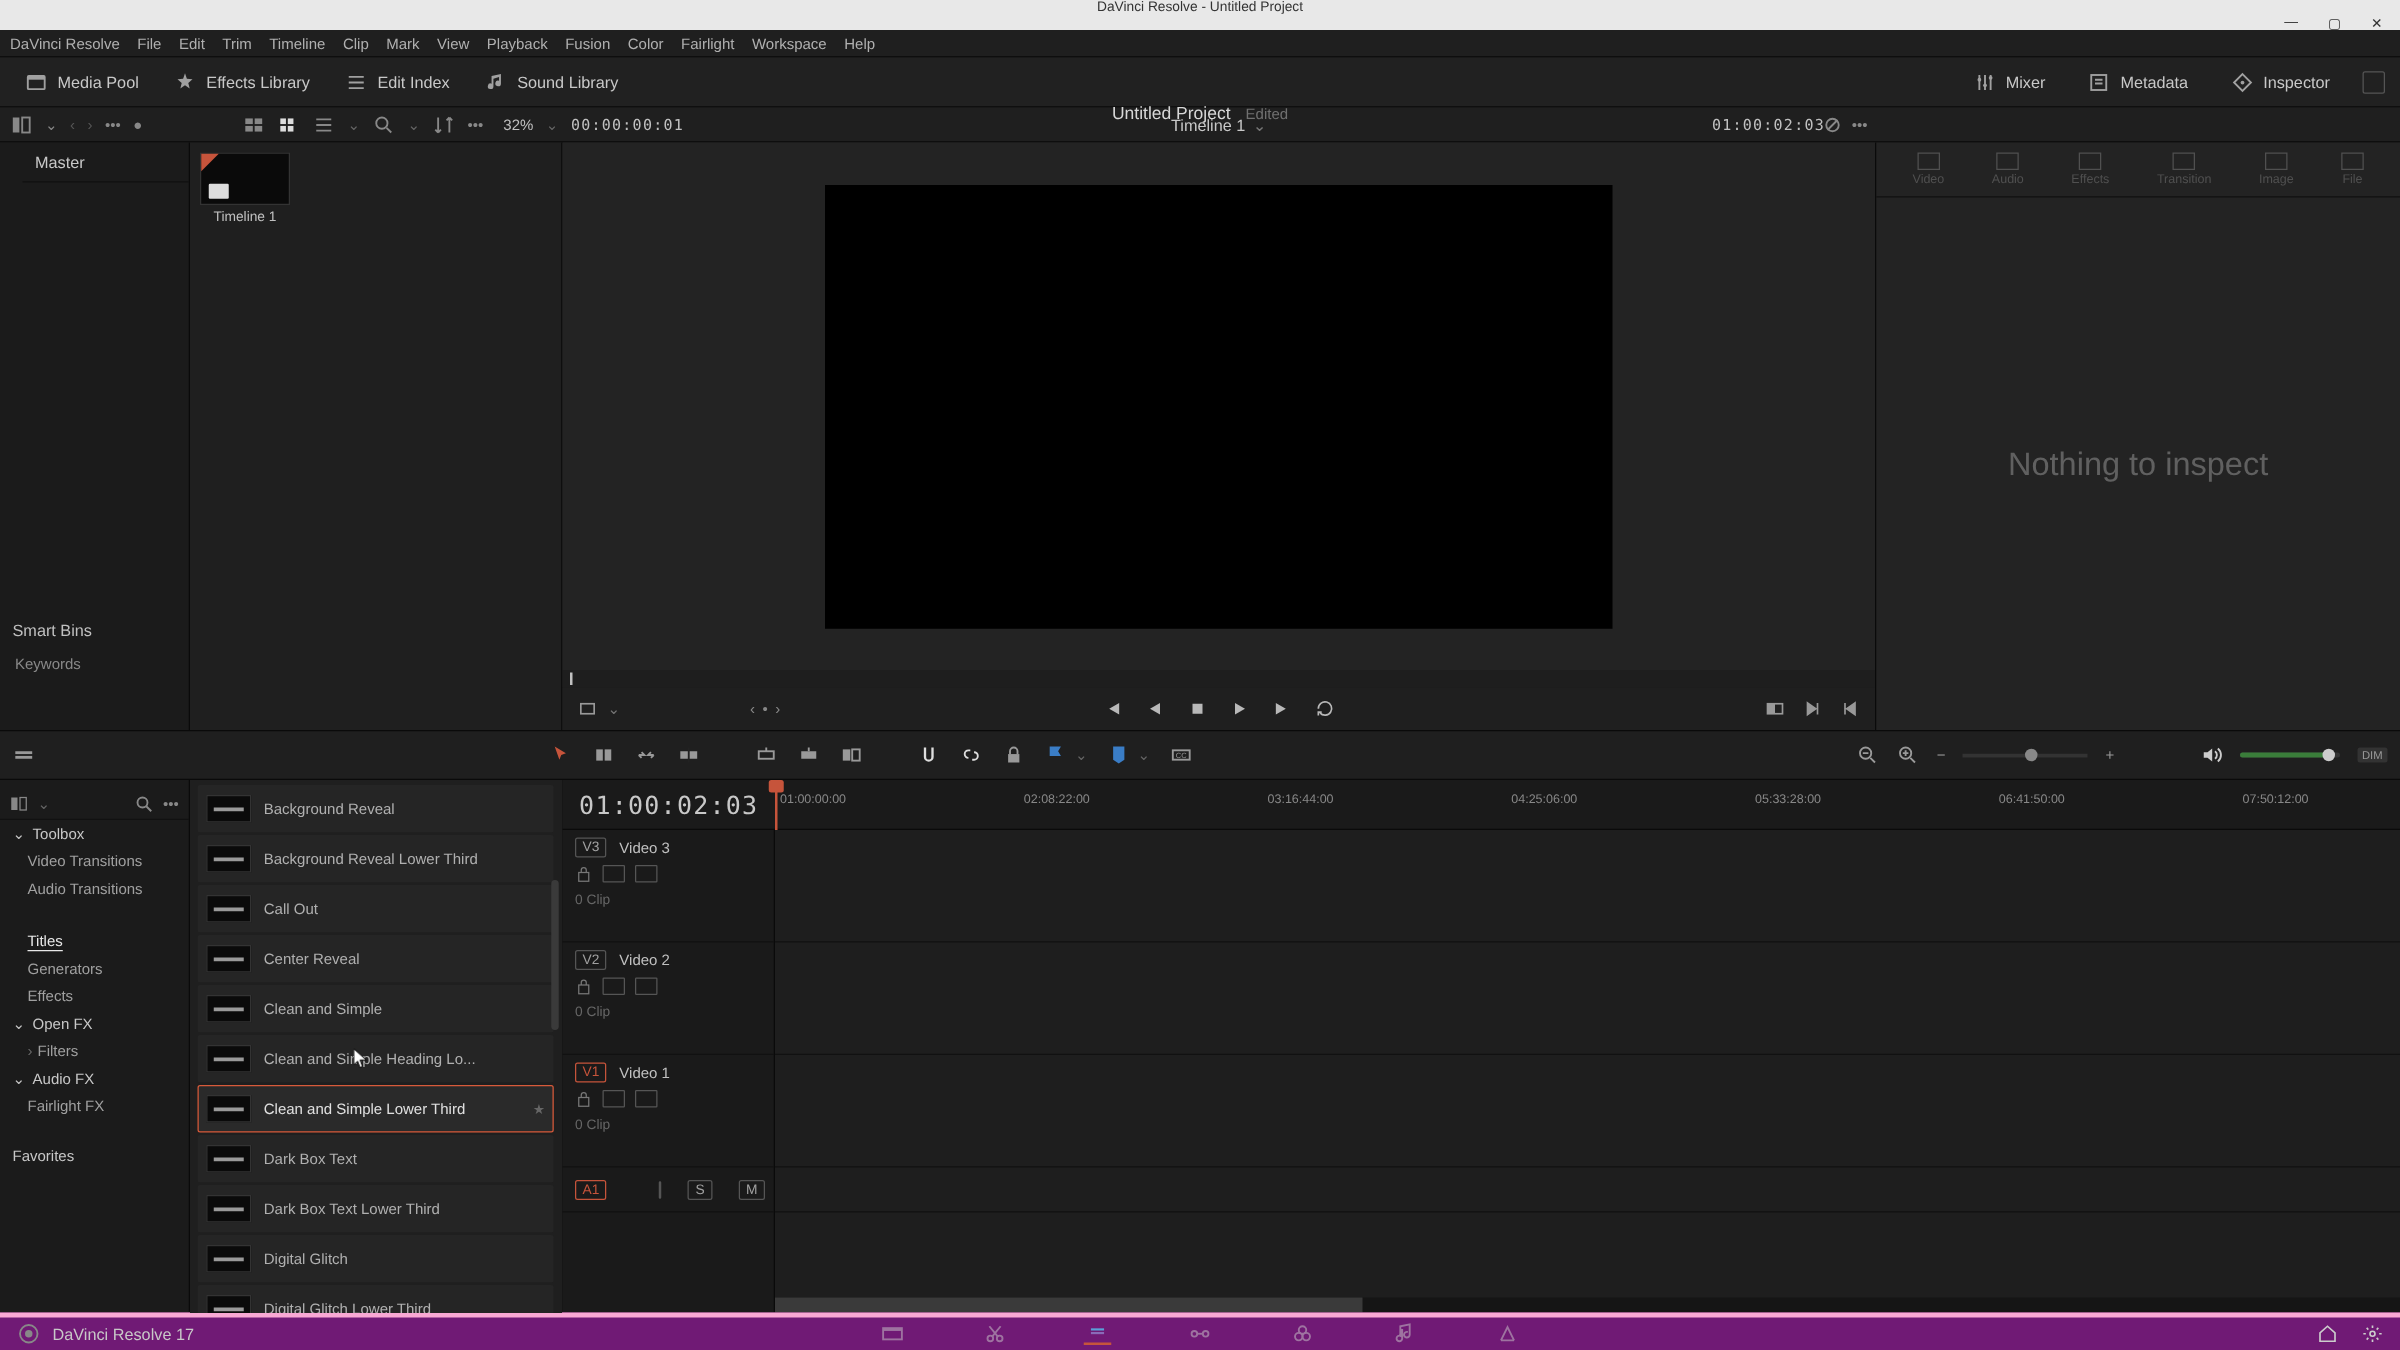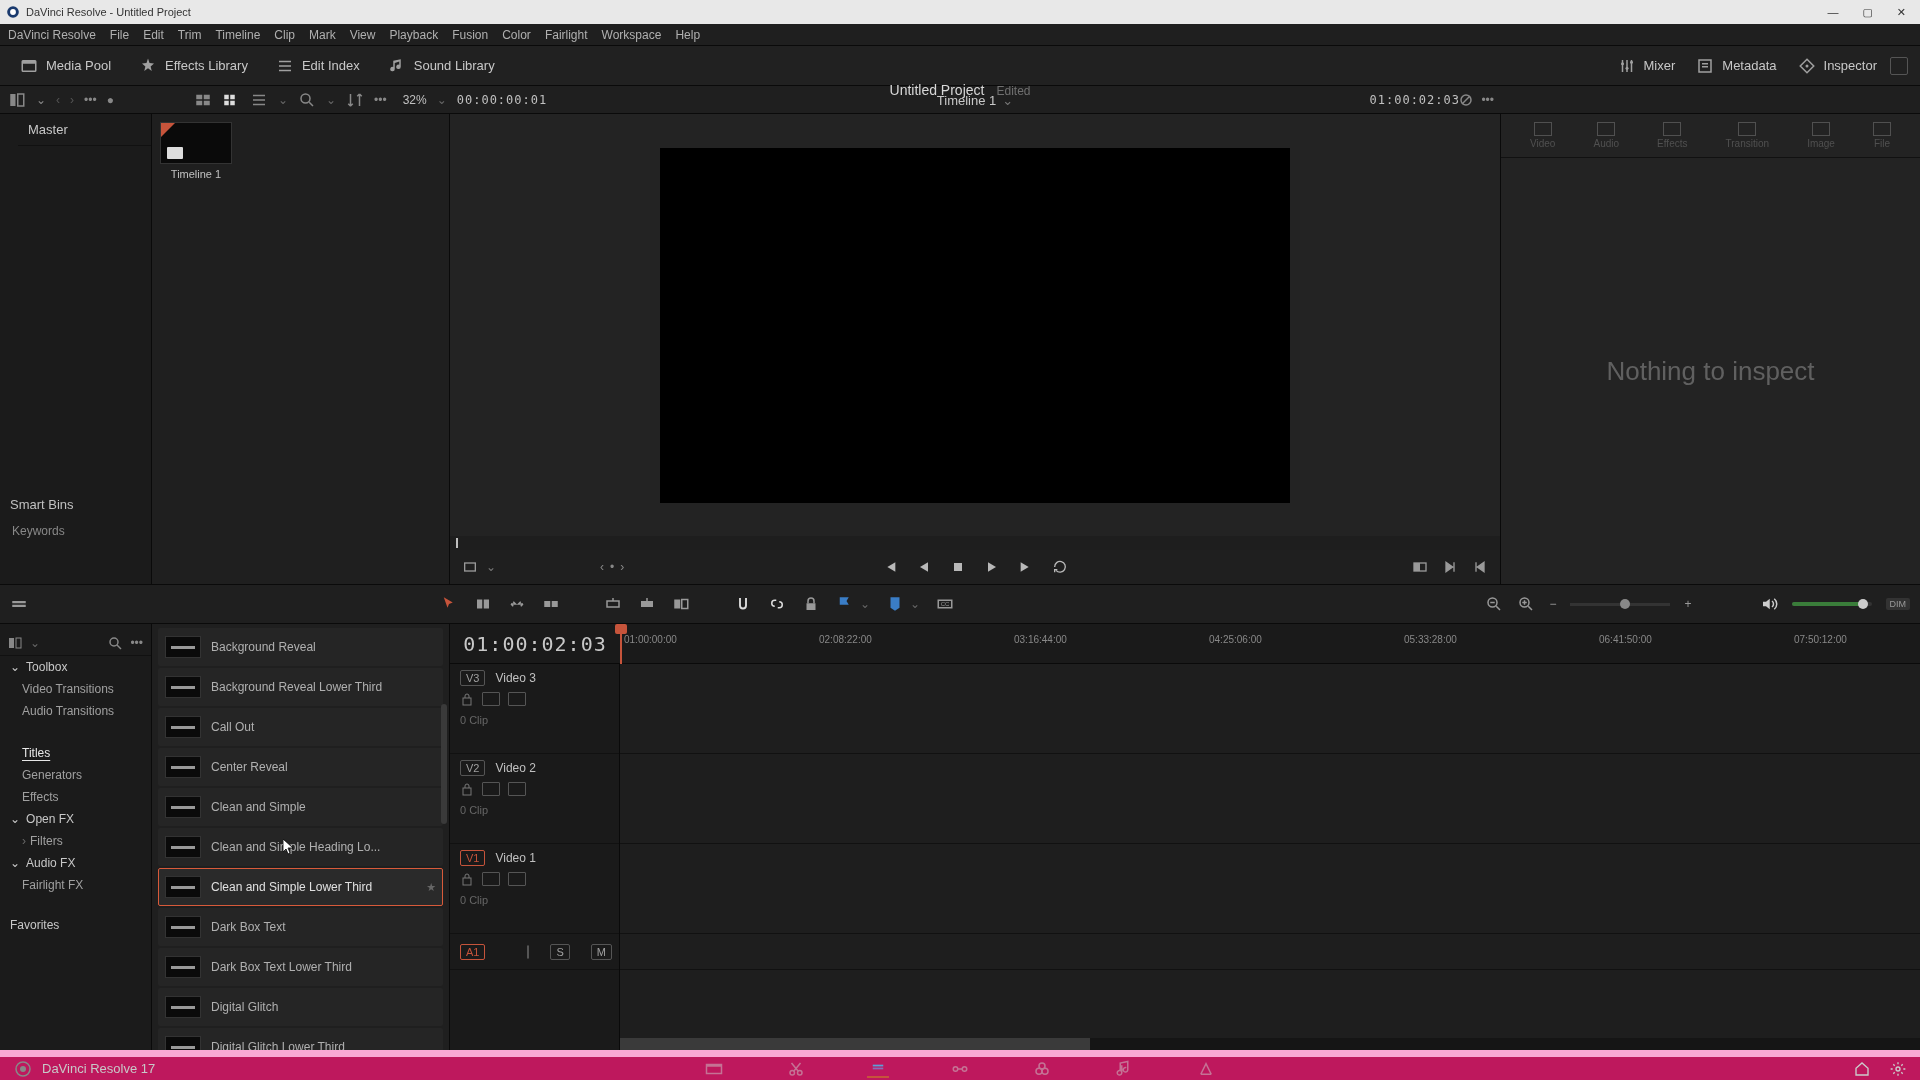--- a/index.html
+++ b/index.html
@@ -1,36 +1,36 @@
 <!DOCTYPE html>
 <html><head>
 <meta charset="utf-8">
 <style>
 * { margin:0; padding:0; box-sizing:border-box; font-family:"Segoe UI",Arial,sans-serif; -webkit-font-smoothing:antialiased; }
 body { background:#1a1a1a; color:#a0a0a0; font-size:12px; overflow:hidden; width:1920px; height:1080px; position:relative; }
 svg { display:block; }
 
 
-.titlebar { height:24px; background:#e8e8e8; display:flex; align-items:center; padding:0 6px; color:#333; font-size:11px; }
+.titlebar { height:24px; background:#e8e8e8; display:flex; align-items:center; padding:0 6px; color:#333; font-size:11px;flex-direction:column; }
 .titlebar .app-icon { width:14px; height:14px; margin-right:6px; }
 .titlebar .win-controls { margin-left:auto; display:flex; gap:24px; padding-right:8px; }
 .titlebar .win-controls span { cursor:default; }
 
 
 .menubar { height:22px; background:#1f1f1f; display:flex; align-items:center; padding:0 8px; gap:14px; font-size:12px; color:#b0b0b0; border-bottom:1px solid #0a0a0a;}
 .menubar span { cursor:default; }
 
 
 .toptoolbar { height:40px; background:#212121; display:flex; align-items:center; padding:0 12px; border-bottom:1px solid #0a0a0a; font-size:13px; color:#c8c8c8;}
 .toptoolbar .tbtn { display:flex; align-items:center; gap:8px; padding:4px 8px; margin-right:12px; }
 .toptoolbar .icon { width:18px; height:18px; fill:#a0a0a0; }
 .toptoolbar .center { position:absolute; left:50%; transform:translateX(-50%); display:flex; gap:12px; align-items:baseline;}
 .toptoolbar .center .proj { color:#d8d8d8; font-size:14px;margin-top:48px; }
 .toptoolbar .center .edited { color:#707070; font-size:12px;}
-.toptoolbar .right { margin-left:auto; display:flex; align-items:center; gap:5px;}
+.toptoolbar .right { margin-left:auto; display:flex; align-items:center; gap:18px;}
 .toptoolbar .right .tbtn { margin-right:0;}
 .sq-btn{width:18px;height:18px;border:1px solid #555;border-radius:2px;}
 
 
 .secbar { height:28px; background:#1f1f1f; display:flex; align-items:center; padding:0 8px; gap:10px; font-size:12px; color:#c0c0c0; border-bottom:1px solid #0a0a0a;}
 .secbar .spacer{flex:1}
 .secbar .zoom{margin-left:6px;}
 .secbar .timecode{font-family:monospace;letter-spacing:1px;}
 
 
@@ -113,21 +113,21 @@
 .trk .badge{font-size:11px;padding:1px 5px;border:1px solid #555;border-radius:2px;color:#a0a0a0;}
 .trk .badge.sel{border-color:#c6543b;color:#c6543b;}
 .mini-ic{width:18px;height:14px;border:1px solid #555;border-radius:1px;}
 .track-lanes{flex:1;position:relative;background:#1e1e1e;}
 .lane{height:90px;border-bottom:1px solid #111;}
 .lane.audio{height:36px;}
 .lane-scroll{position:absolute;left:0;right:0;bottom:0;height:12px;background:#151515;}
 .lane-scroll .thumb{position:absolute;left:0;width:470px;height:100%;background:#3a3a3a;}
 
 
-.statusbar{height:30px;background:#be185d;border-top:7px solid #f9a8d4;display:flex;align-items:center;padding:0 14px;gap:10px;font-size:13px;color:#c8c8c8;position:relative;}
+.statusbar{height:30px;background:#701a75;border-top:4px solid #f9a8d4;display:flex;align-items:center;padding:0 14px;gap:10px;font-size:13px;color:#c8c8c8;position:relative;}
 .page-tabs{position:absolute;left:50%;transform:translateX(-50%);display:flex;gap:60px;align-items:center;}
 .page-tab{width:22px;height:18px;opacity:.5;}
 .page-tab.active{opacity:1;border-bottom:2px solid #c6543b;padding-bottom:2px;}
 .status-right{margin-left:auto;display:flex;gap:20px;}
 
 
 .viewer-meta{position:absolute;top:calc(24px + 22px + 40px);left:450px;right:420px;height:28px;display:flex;align-items:center;justify-content:center;pointer-events:none;}
 .viewer-meta .tname{color:#c8c8c8;font-size:13px;display:flex;gap:6px;align-items:center;}
 .viewer-meta .rtc{position:absolute;right:40px;font-family:monospace;color:#c0c0c0;letter-spacing:1px;}
 .viewer-meta .rtc-icons{position:absolute;right:6px;display:flex;gap:8px;}

